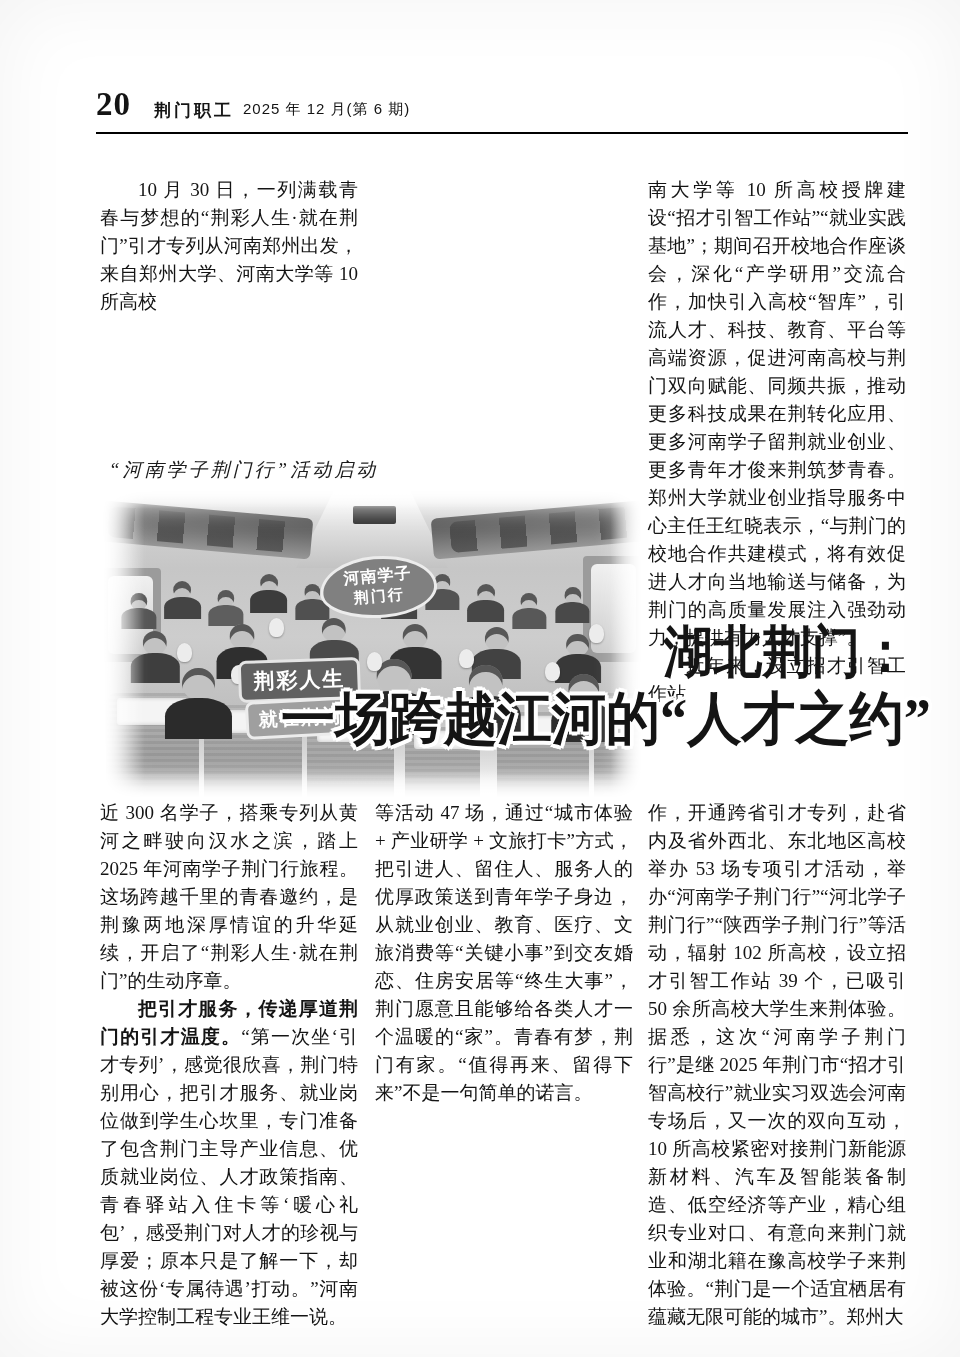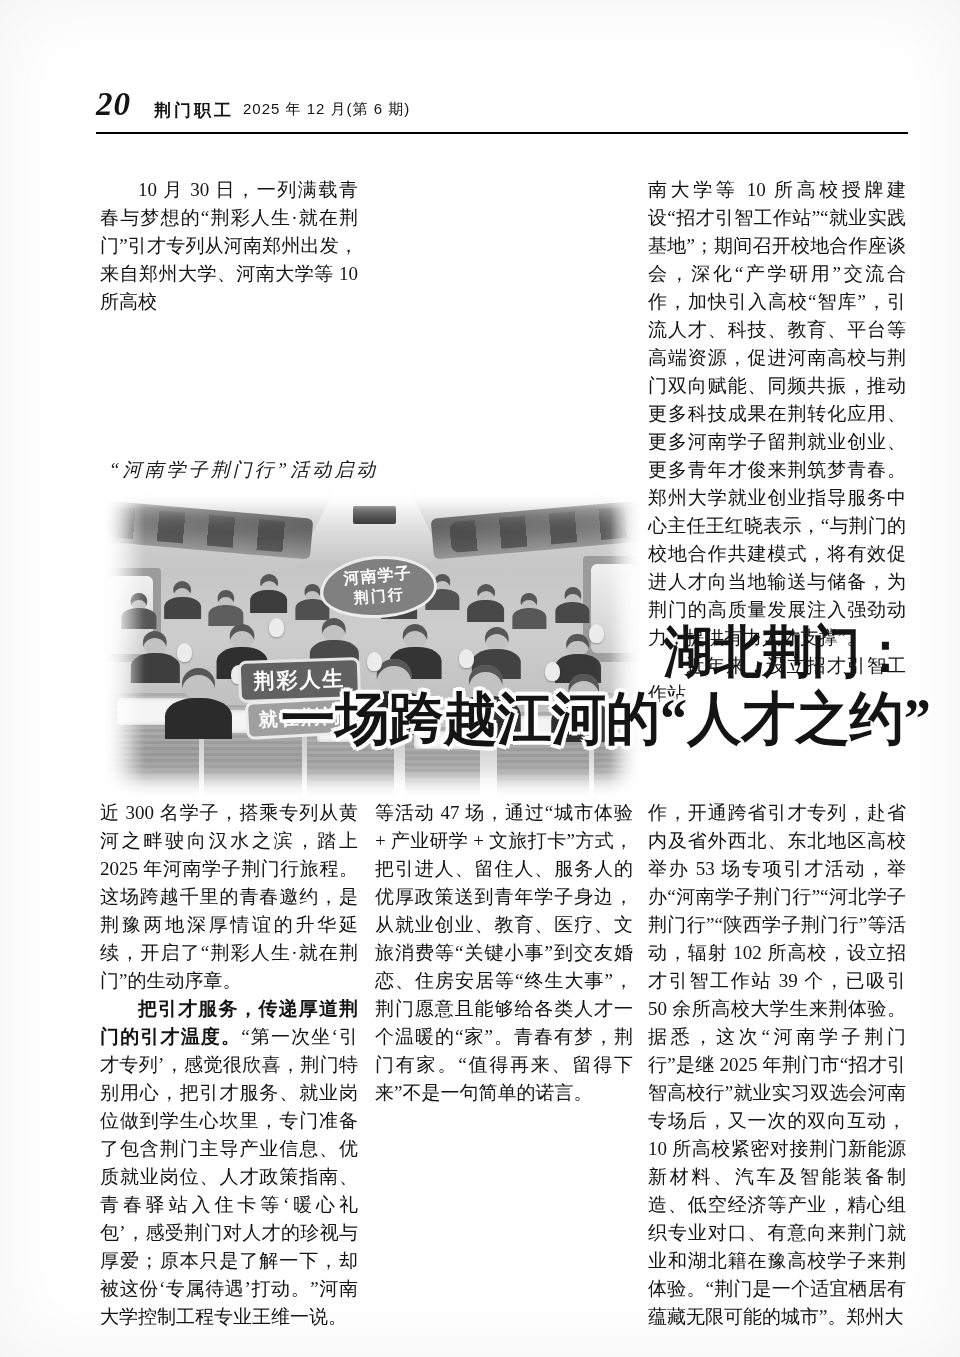--- a/index.html
+++ b/index.html
@@ -5,21 +5,21 @@
   html,body { margin:0; padding:0; background:#ffffff; }
   .page {
     position:relative; width:960px; height:1357px; margin:0 auto;
     background:#ffffff; overflow:hidden;
     font-family:"Liberation Serif","DejaVu Serif",serif; color:#141414;
   }
   .page::after { content:""; position:absolute; inset:0; pointer-events:none;
     box-shadow: inset 0 0 80px rgba(0,0,0,.05); }
 
   
-  .m-num  { position:absolute; left:96px;  top:86px;  font-size:33px; font-style:italic; font-weight:700; letter-spacing:1px; }
+  .m-num  { position:absolute; left:96px;  top:86px;  font-size:33px; font-weight:700; letter-spacing:1px; }
   .m-pub  { position:absolute; left:154px; top:99px;  font-size:17px; font-weight:700; letter-spacing:3px;
             font-family:"Liberation Sans","DejaVu Sans",sans-serif; }
   .m-issue{ position:absolute; left:243px; top:100px; font-size:15px; letter-spacing:1px;
             font-family:"Liberation Sans","DejaVu Sans",sans-serif; }
   .m-rule { position:absolute; left:96px; top:132px; width:812px; height:2px; background:#000; }
 
   
   .col { position:absolute; width:258px; font-size:19px; line-height:28px; text-align:justify; }
   .col p { margin:0; }
   .col p.indent { text-indent:2em; }

